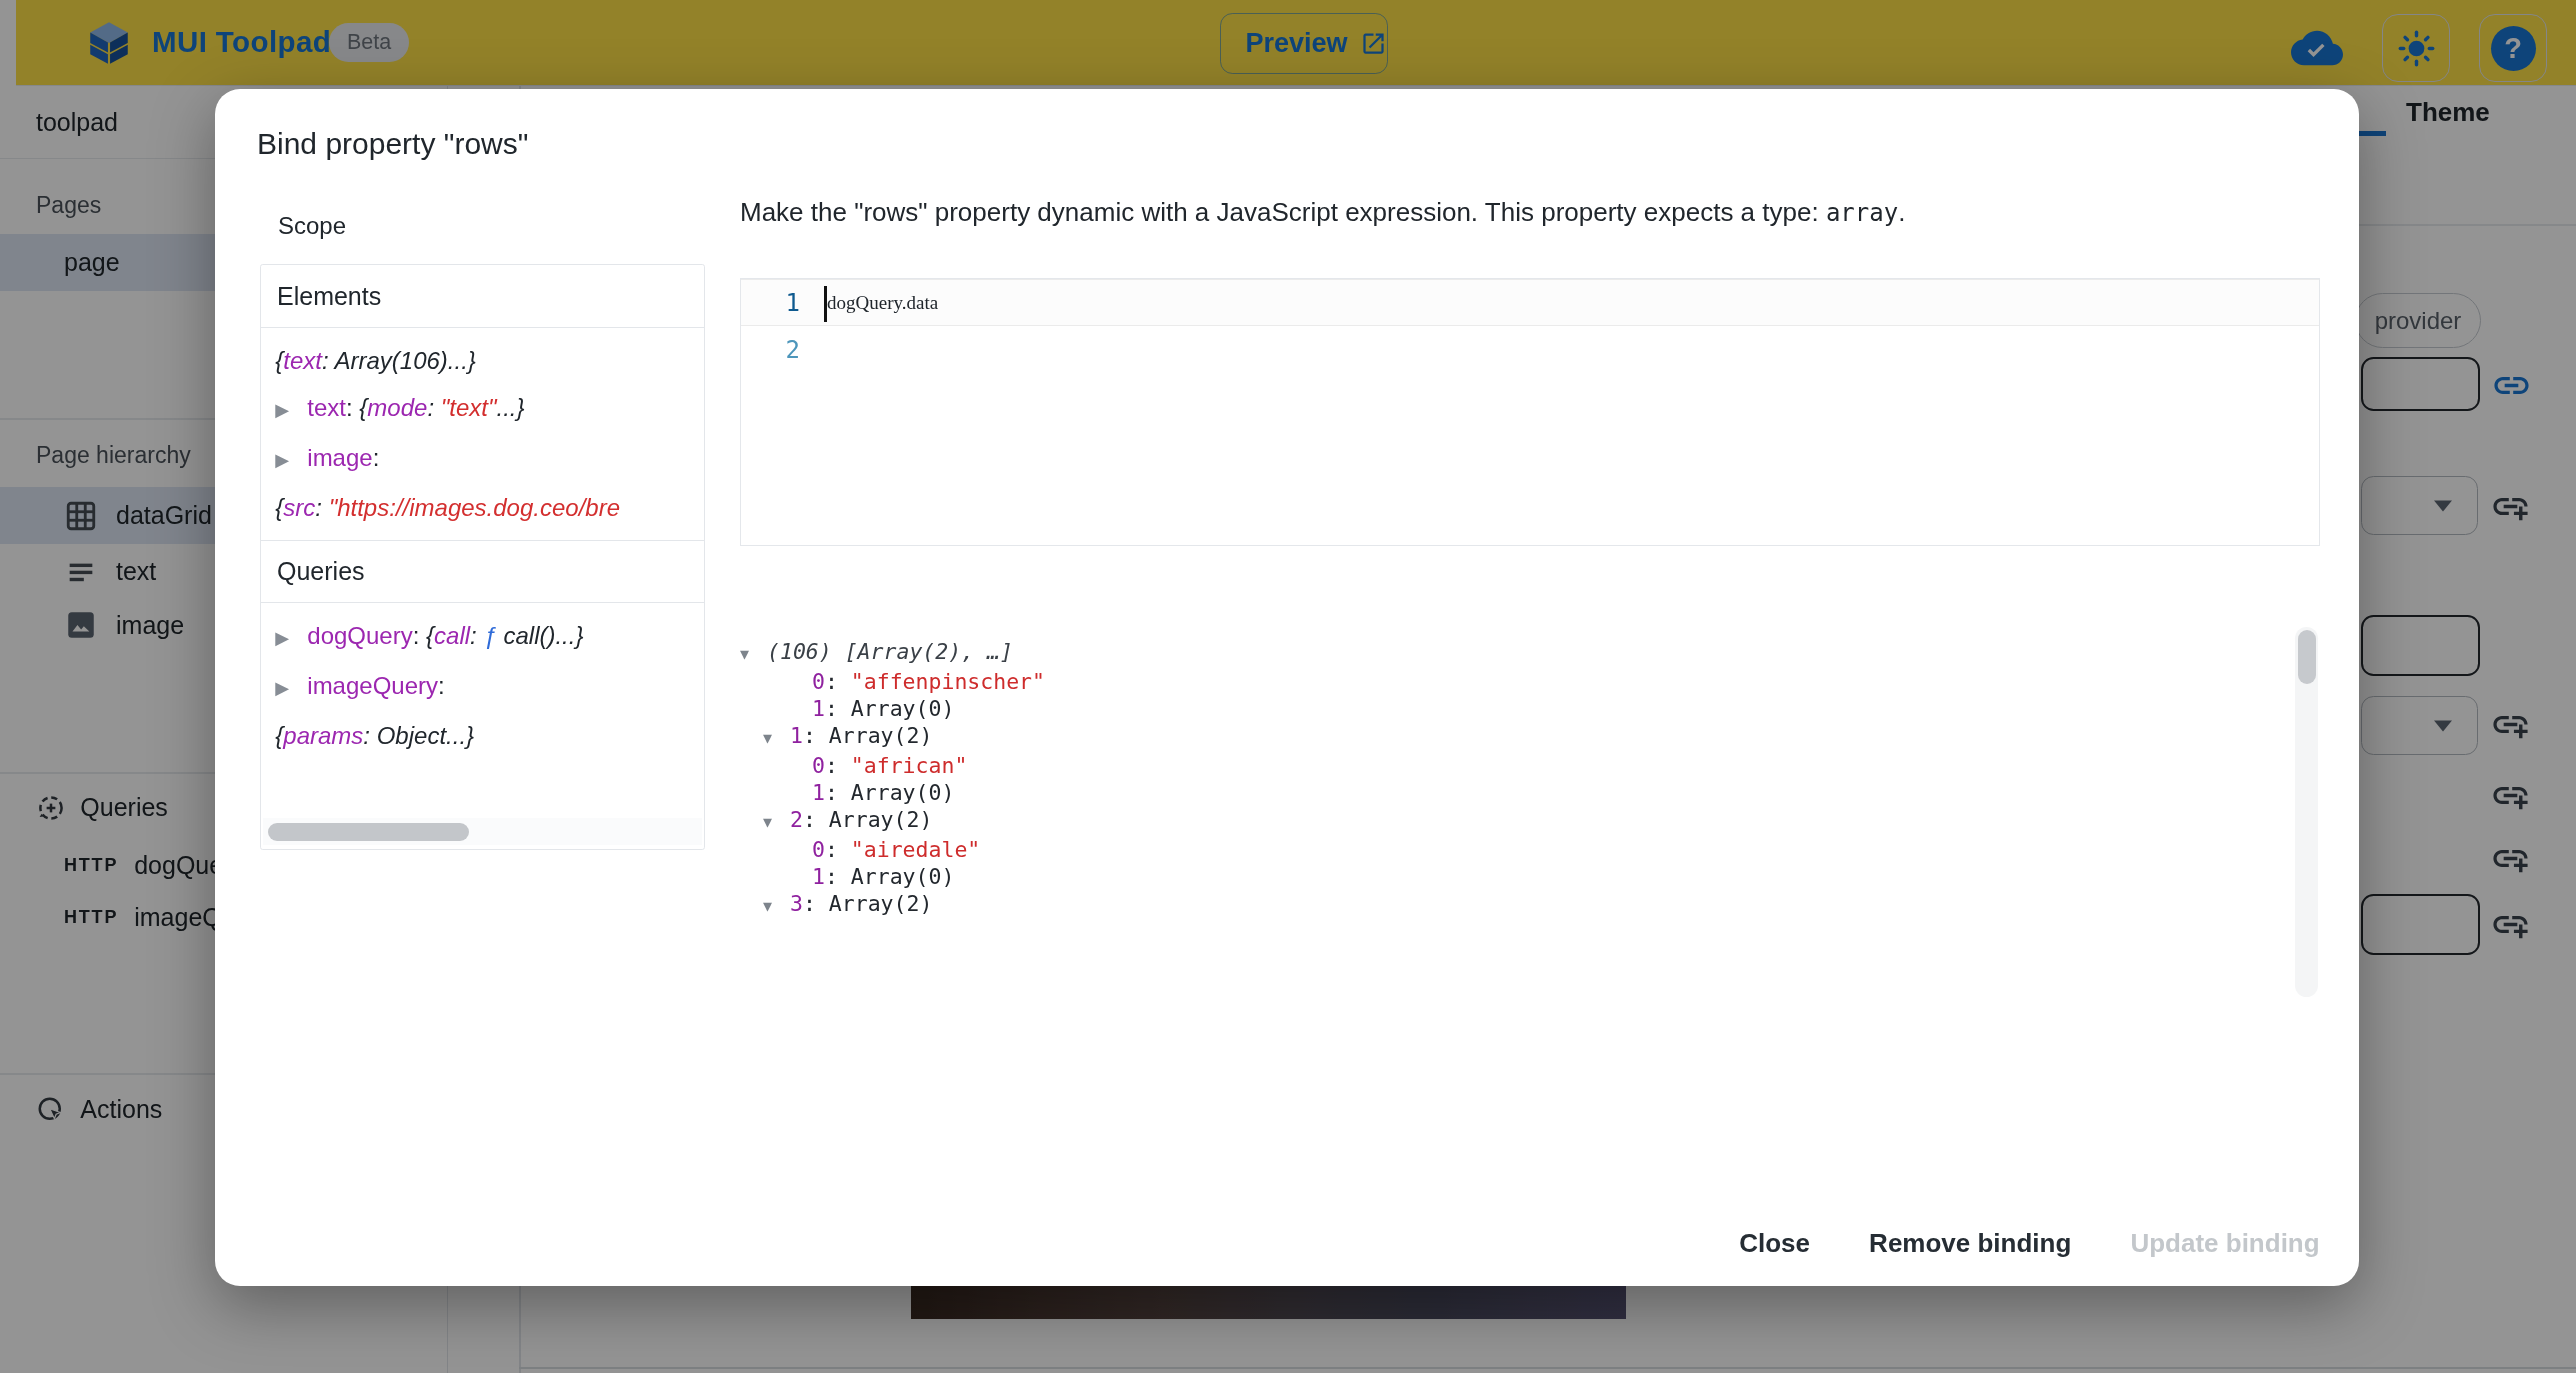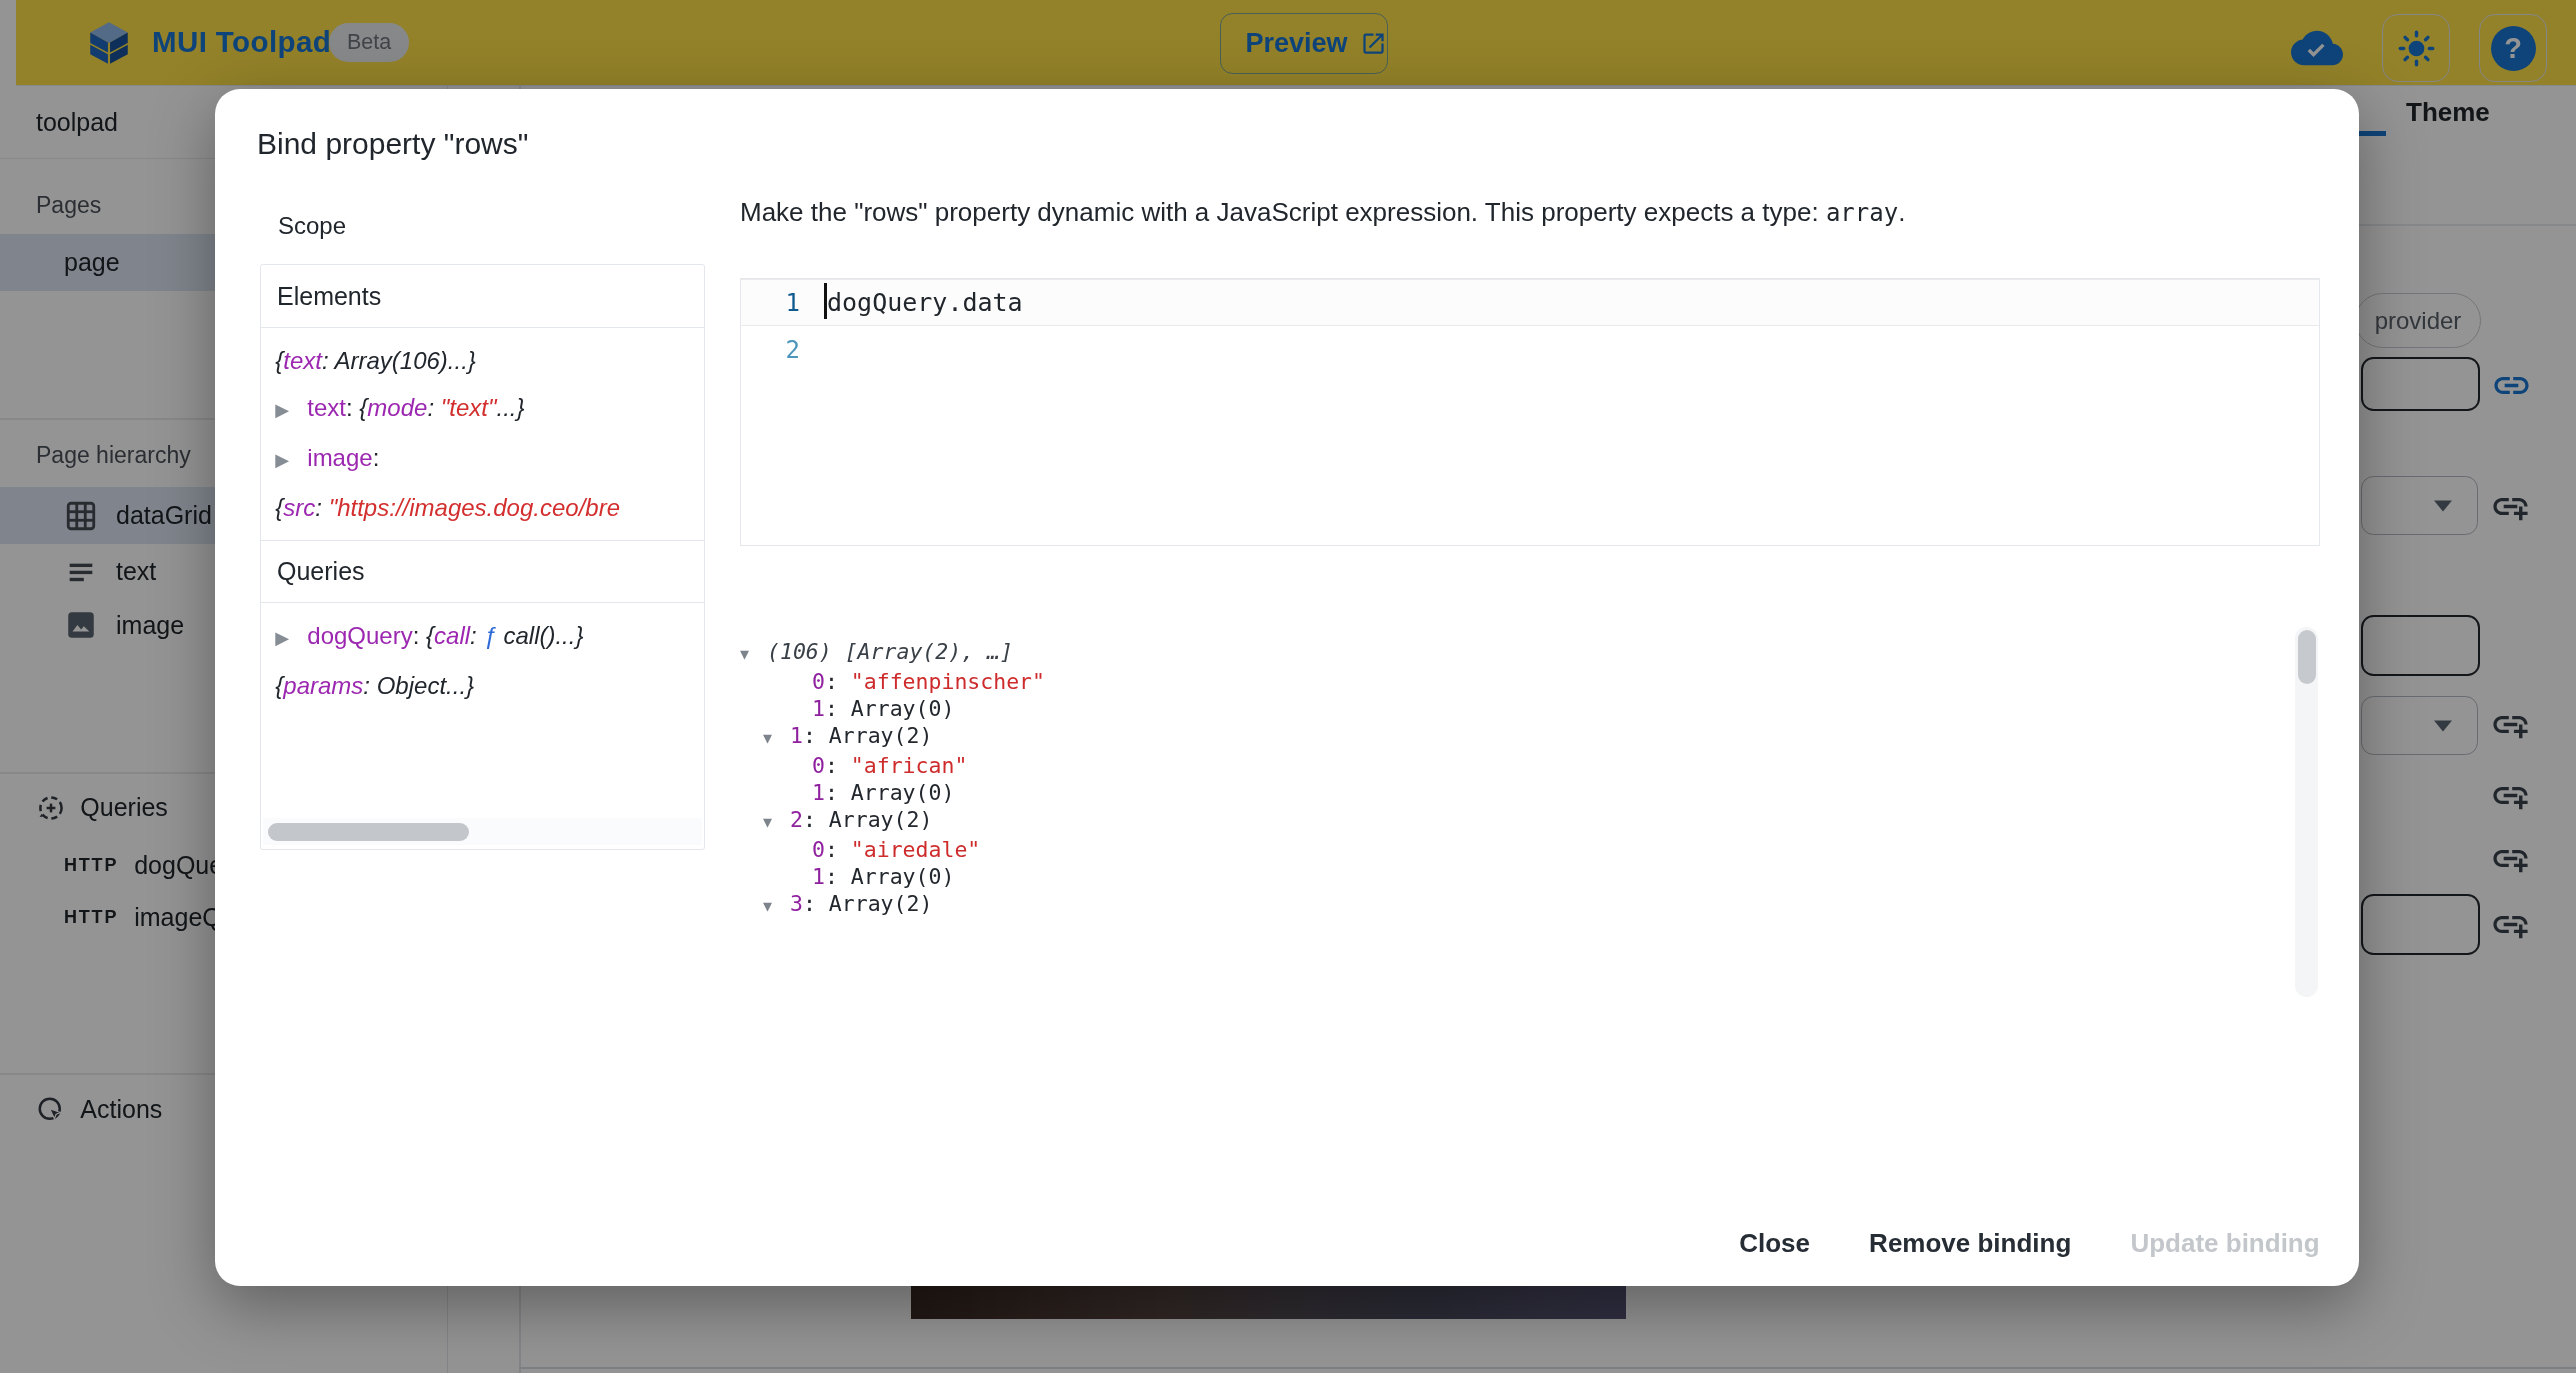--- a/index.html
+++ b/index.html
@@ -61,21 +61,21 @@
   #scope-hscroll-thumb { position:absolute; left:5.4px; top:4.5px; width:201px; height:18px; border-radius:9px; background:#c3c6ca; }
   #bind-desc { left:525px; top:108px; font-size:26px; color:#20262c; }
   #bind-desc code { font-family:"DejaVu Sans Mono", monospace; font-size:24px; }
   
   #editor { left:525px; top:189px; width:1580px; height:268px; border:1.8px solid #e4e7eb; background:#fff; font-family:"DejaVu Sans Mono", monospace; }
   .ed-row { display:flex; height:47px; align-items:center; }
   .ed-row.active { background:#fcfcfc; border-top:1.8px solid #ebebeb; border-bottom:1.8px solid #ebebeb; }
   .gutter { width:86px; text-align:right; padding-right:27px; font-size:24px; }
   .num-active { color:#0f5a8f; }
   .num-idle { color:#4d96bb; }
-  .ed-code { font-size:25px; color:#20262c; position:relative; }
+  .ed-code { font-size:19px; color:#20262c; position:relative;font-family:Liberation Serif, serif; }
   #cursor { position:absolute; left:-2.7px; top:-5.4px; width:2.7px; height:36px; background:#111; }
   
   #result { left:525px; top:538px; width:1556px; height:370px; overflow:hidden; font-family:"DejaVu Sans Mono", monospace; padding-top:10.7px; }
   #result .tree-line { font-size:21.5px; line-height:27px; white-space:nowrap; }
   #result .tk-arrow { width:27px; color:#7d848c; font-size:15px; }
   .tk-ri { color:#3a4047; font-style:italic; }
   .tk-key { color:#8f219f; }
   .tk-pl { color:#23282e; }
   .tk-str { color:#ce2c2c; }
   #result-vscroll { position:absolute; left:2080px; top:538px; width:23px; height:370px; background:#f4f5f6; border-radius:11.6px; }
@@ -237,20 +237,21 @@
     <div class="panel-header">Elements</div>
     <div class="tree-block" id="elements-tree">
         <div class="tree-line"><span class="tk-pi">{</span><span class="tk-ki">text</span><span class="tk-pi">: </span><span class="tk-pi">Array(106)</span><span class="tk-pi">...}</span></div>
         <div class="tree-line"><span class="tk-arrow">▶</span><span class="tk-name">text</span><span class="tk-plain">: </span><span class="tk-pi">{</span><span class="tk-ki">mode</span><span class="tk-pi">: </span><span class="tk-si">"text"</span><span class="tk-pi">...}</span></div>
         <div class="tree-line"><span class="tk-arrow">▶</span><span class="tk-name">image</span><span class="tk-plain">:</span></div>
         <div class="tree-line"><span class="tk-pi">{</span><span class="tk-ki">src</span><span class="tk-pi">: </span><span class="tk-si">"https://images.dog.ceo/bre</span></div>
       </div>
     <div class="panel-header" id="queries-block">Queries</div>
     <div class="tree-block" id="queries-tree">
         <div class="tree-line"><span class="tk-arrow">▶</span><span class="tk-name">dogQuery</span><span class="tk-plain">: </span><span class="tk-pi">{</span><span class="tk-ki">call</span><span class="tk-pi">: </span><span class="tk-fi">ƒ</span><span class="tk-pi"> call()</span><span class="tk-pi">...}</span></div>
+        <div class="tree-line"><span class="tk-arrow">▶</span><span class="tk-name">imageQuery</span><span class="tk-plain">:</span></div>
         <div class="tree-line"><span class="tk-pi">{</span><span class="tk-ki">params</span><span class="tk-pi">: </span><span class="tk-pi">Object</span><span class="tk-pi">...}</span></div>
       </div>
     <div id="scope-hscroll">
       <div id="scope-hscroll-thumb"></div>
     </div>
   </div>
 
   <div id="bind-desc" class="abs">
     <span>Make the "rows" property dynamic with a JavaScript expression. This property expects a type: </span><code>array</code><span>.</span>
   </div>

